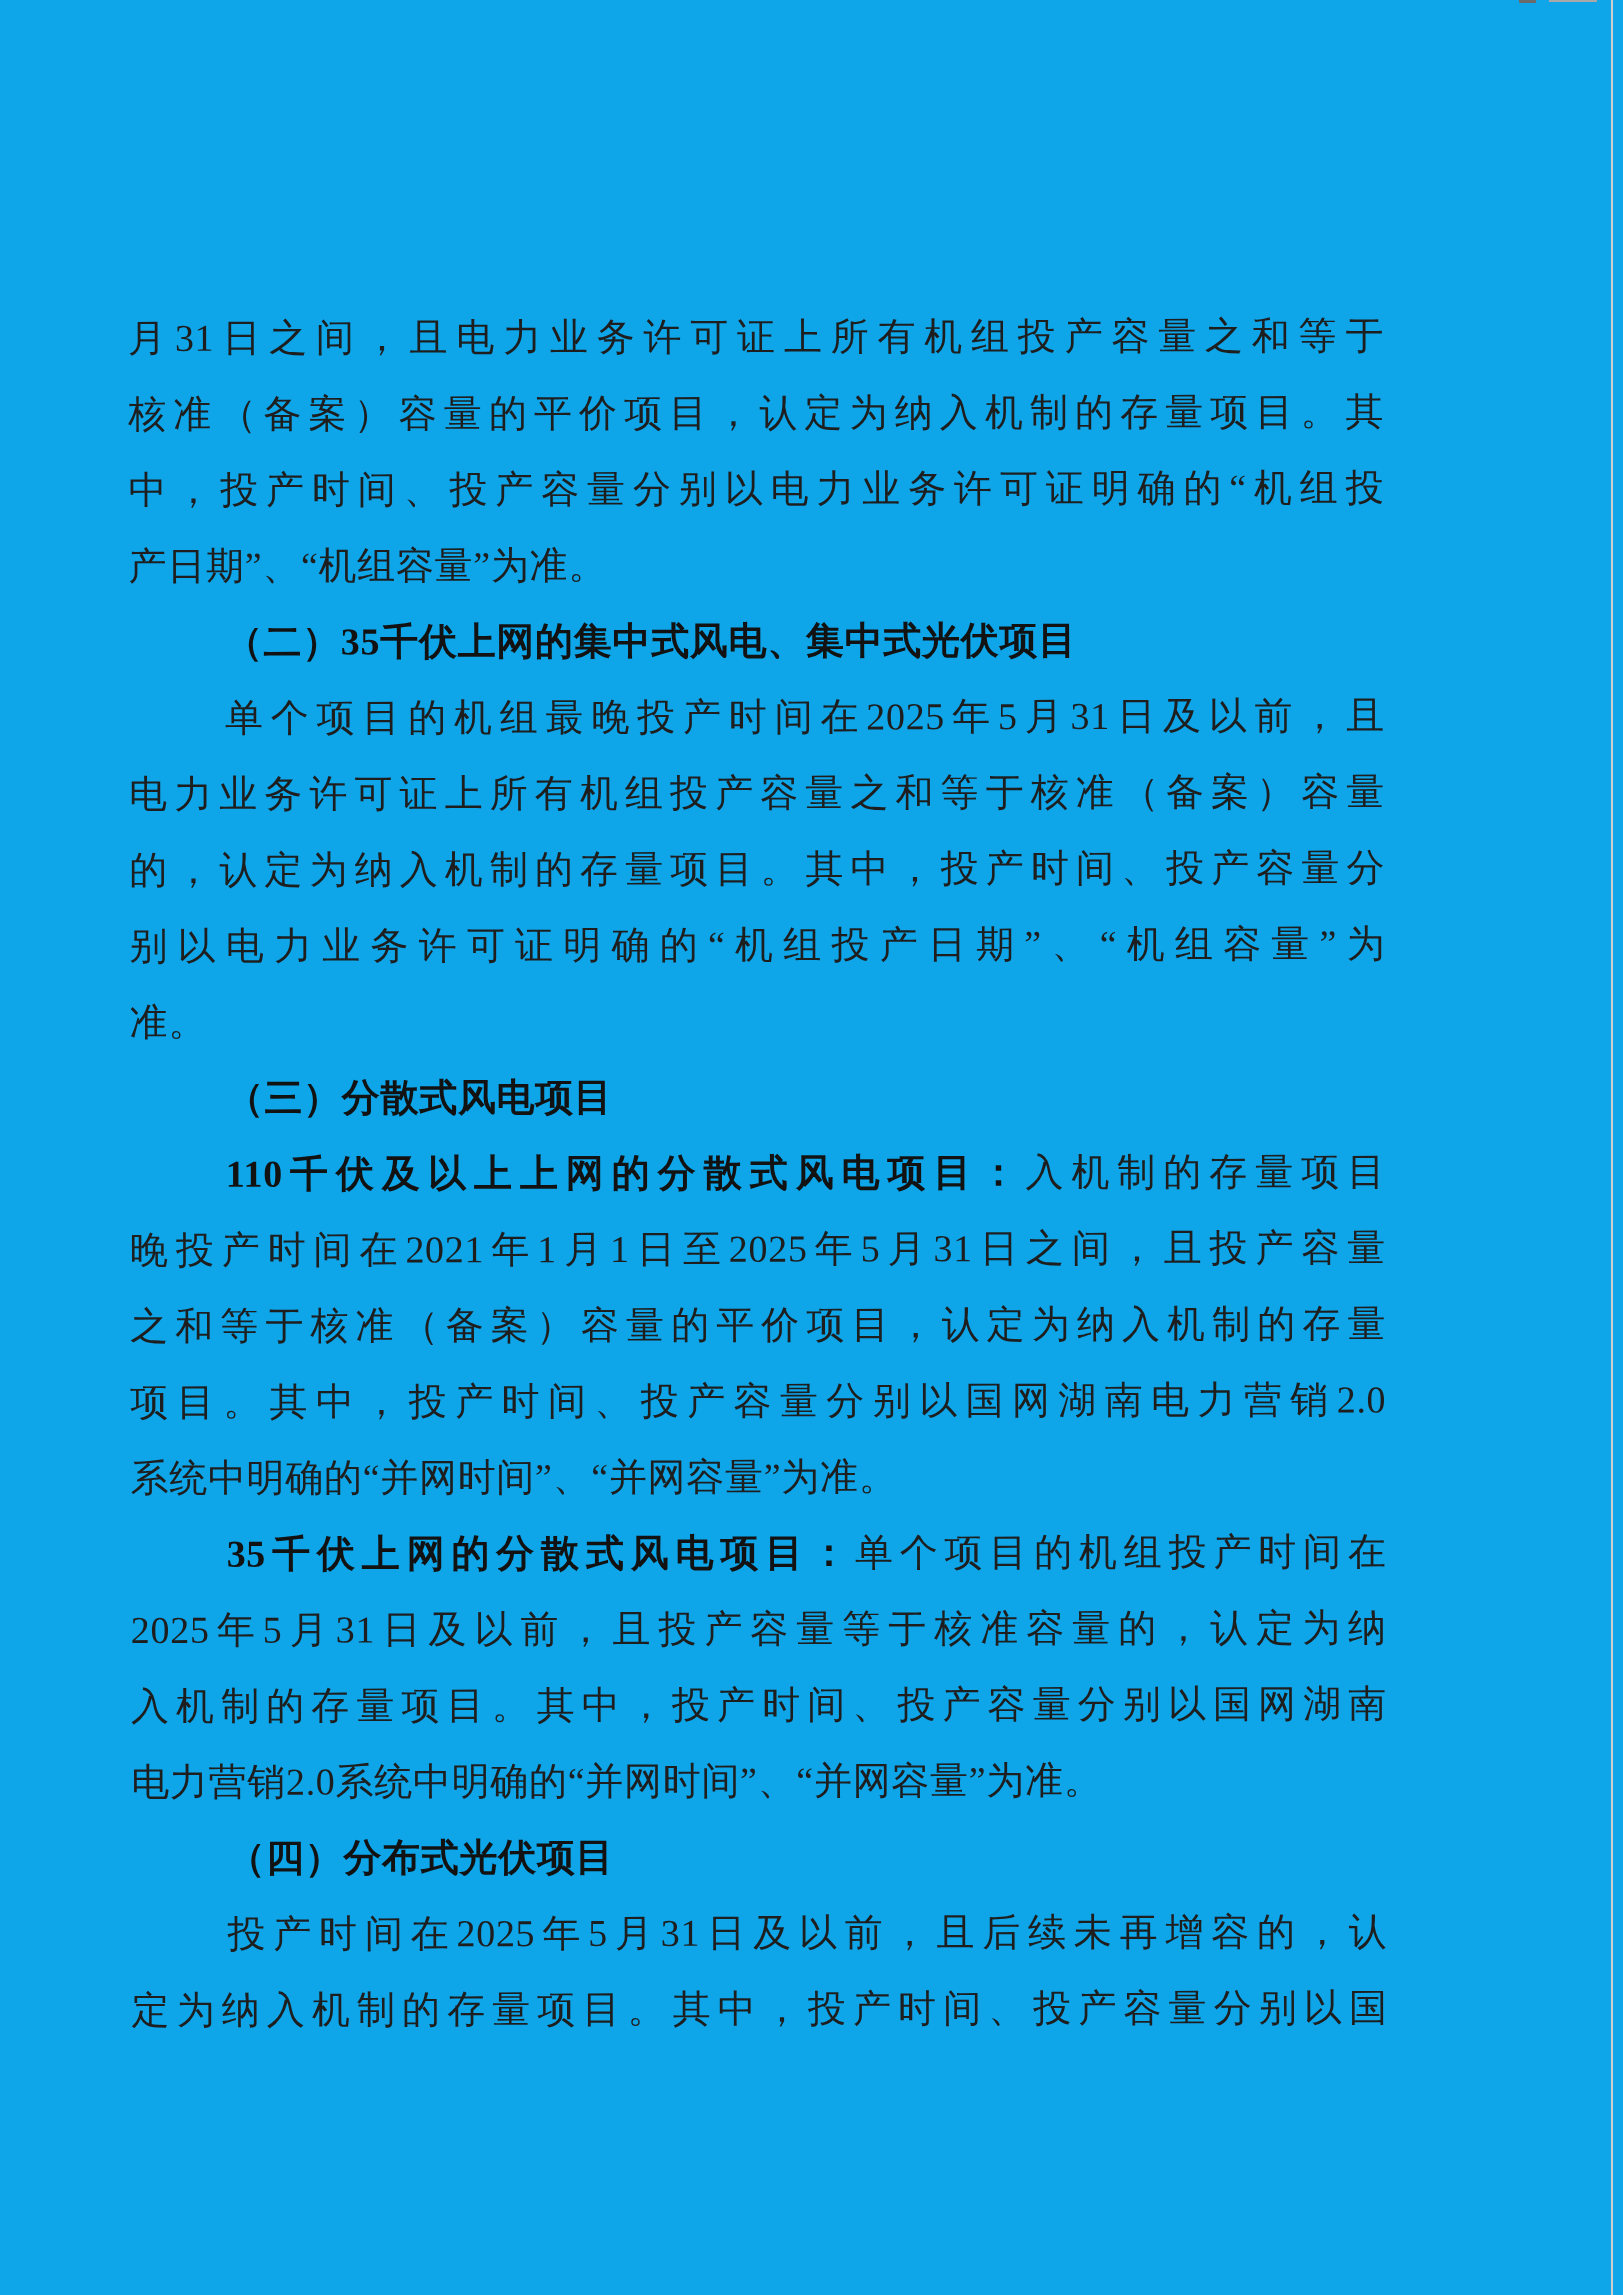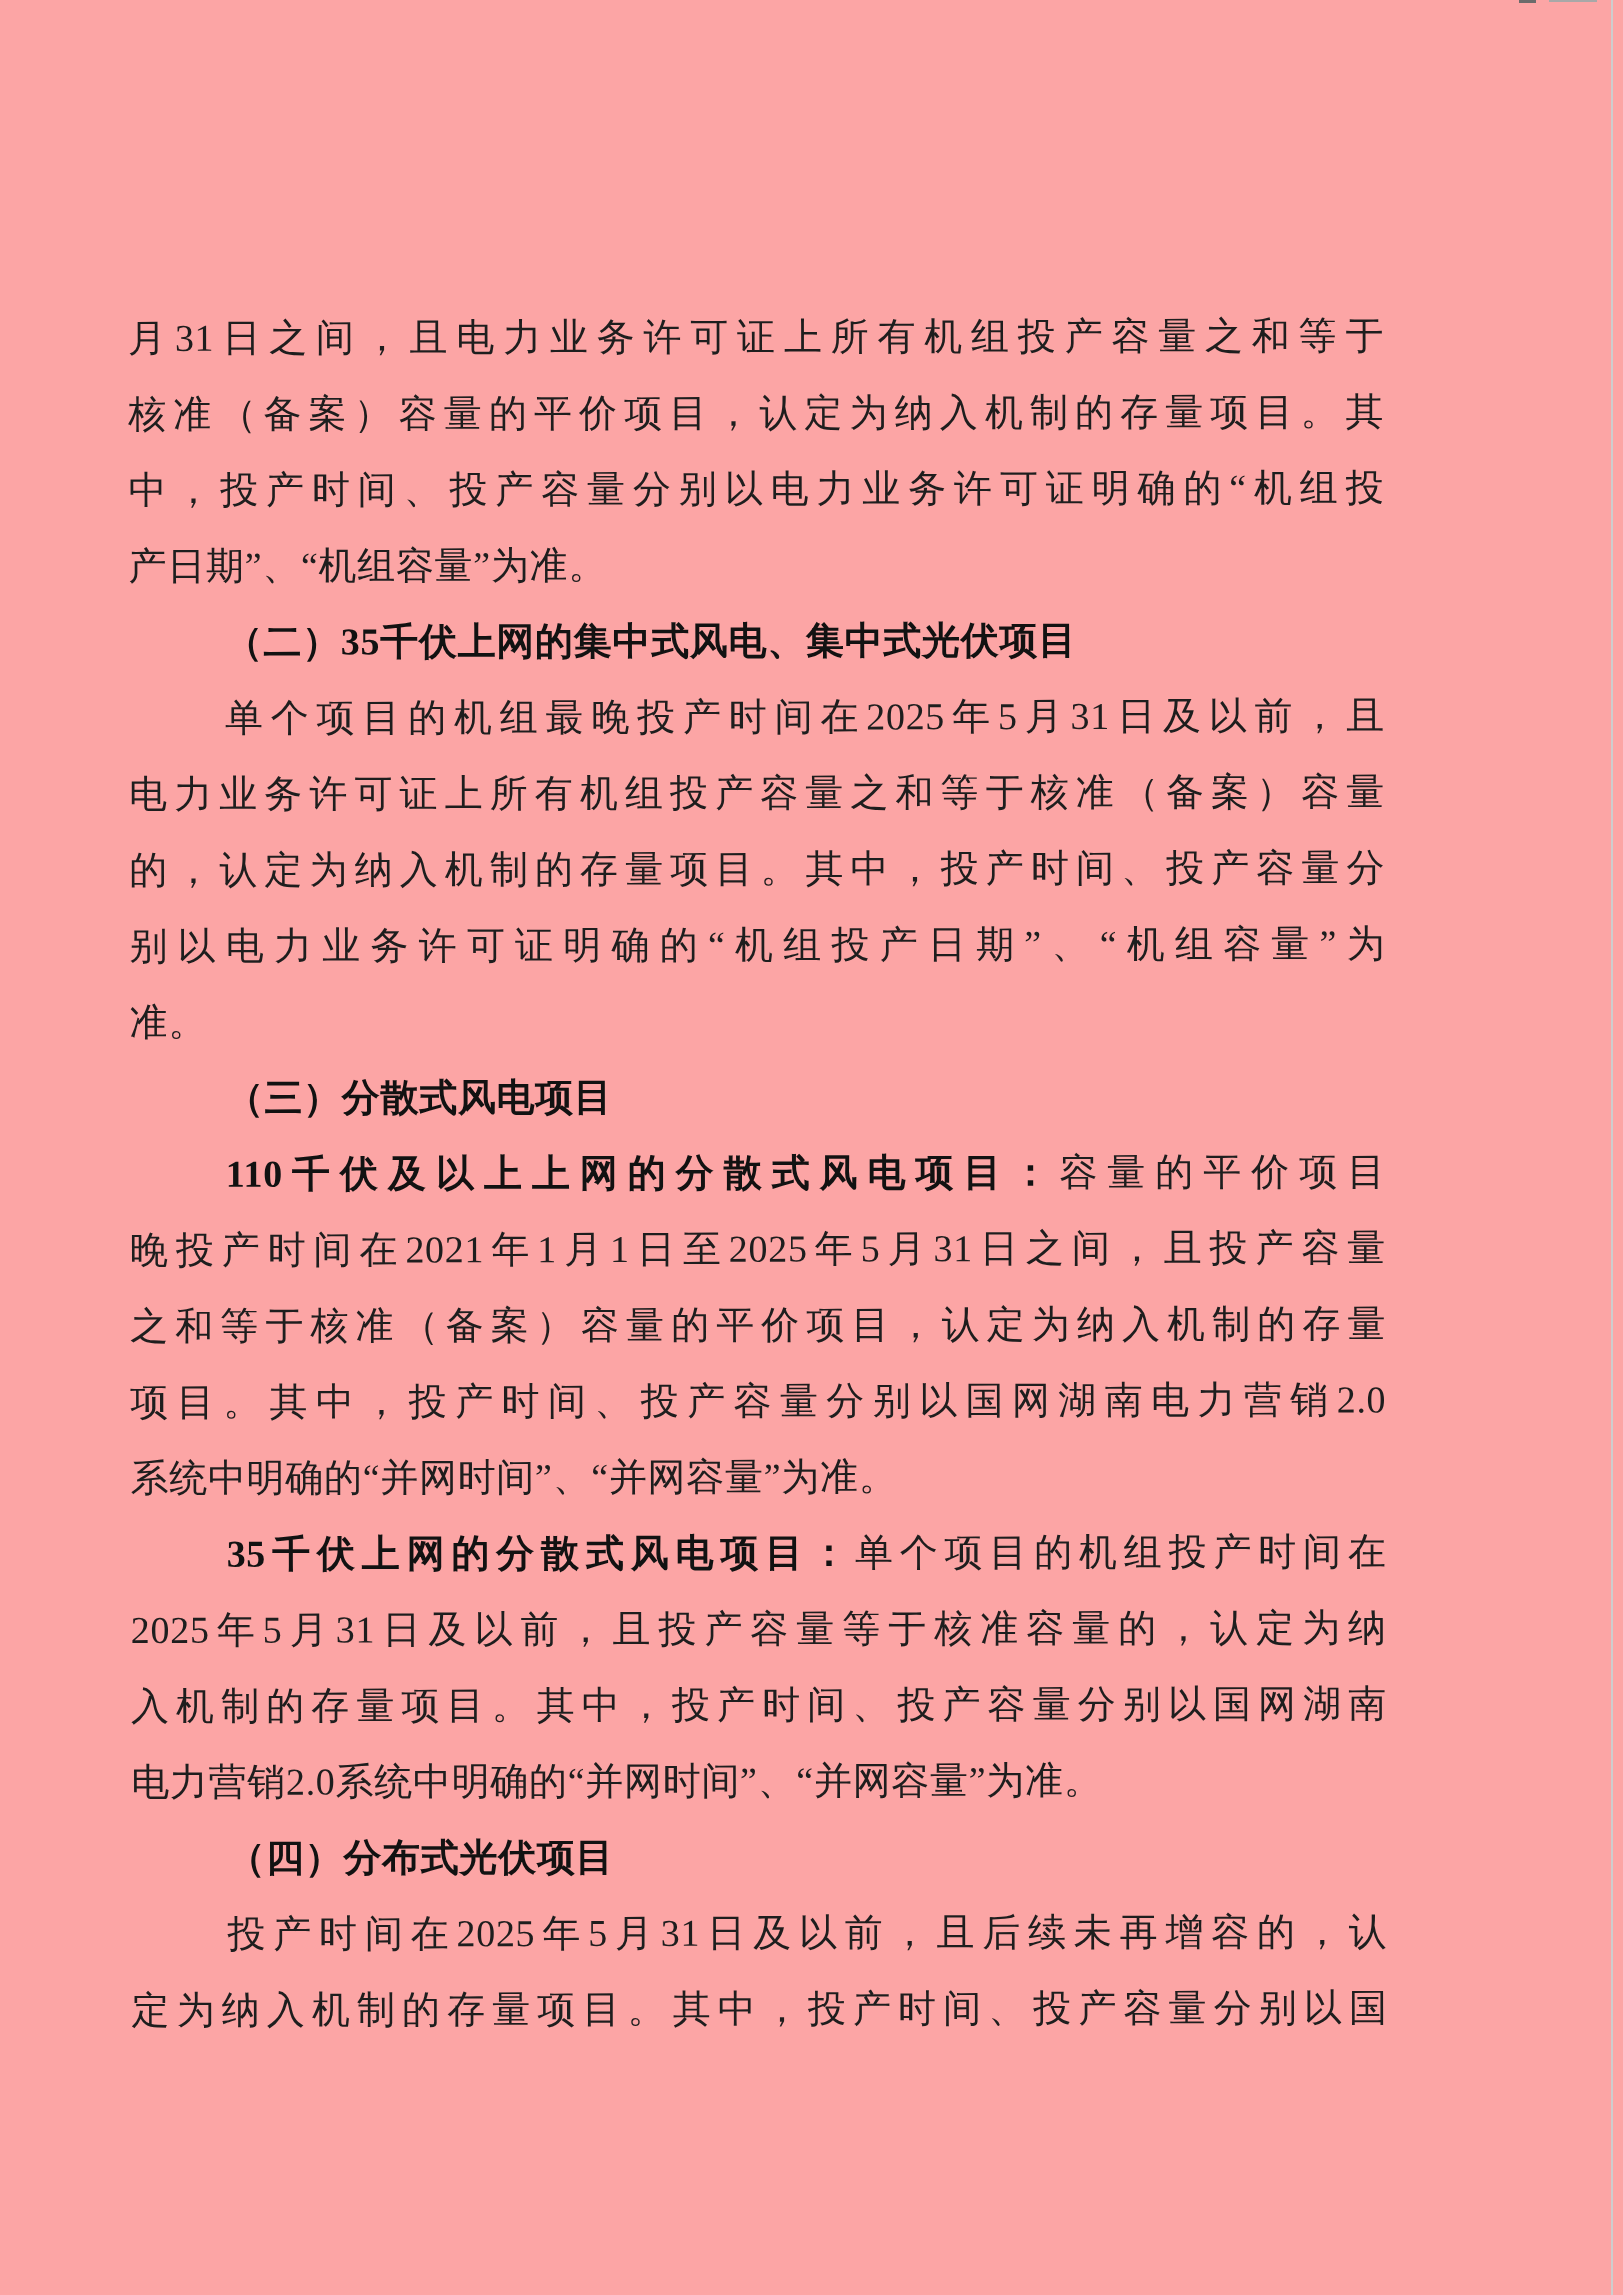--- a/index.html
+++ b/index.html
@@ -4,21 +4,21 @@
 <style>
   html, body {
     margin: 0;
     padding: 0;
     background: #e8e8e8;
   }
   .page {
     position: relative;
     width: 1623px;
     height: 2295px;
-    background: #fca5a5;
+    background: #0ea5e9;
     overflow: hidden;
     font-family: "Liberation Serif", "DejaVu Serif", serif;
   }
   
   .content {
     position: absolute;
     left: 128px;
     top: 300px;
     width: 1256px;
     transform: rotate(-0.12deg);
@@ -86,21 +86,21 @@
         <div class="doc-line fill">核准（备案）容量的平价项目，认定为纳入机制的存量项目。其</div>
         <div class="doc-line fill">中，投产时间、投产容量分别以电力业务许可证明确的“机组投</div>
         <div class="doc-line end">产日期”、“机组容量”为准。</div>
         <div class="doc-line heading indent end">（二）35千伏上网的集中式风电、集中式光伏项目</div>
         <div class="doc-line indent fill">单个项目的机组最晚投产时间在2025年5月31日及以前，且</div>
         <div class="doc-line fill">电力业务许可证上所有机组投产容量之和等于核准（备案）容量</div>
         <div class="doc-line fill">的，认定为纳入机制的存量项目。其中，投产时间、投产容量分</div>
         <div class="doc-line fill">别以电力业务许可证明确的“机组投产日期”、“机组容量”为</div>
         <div class="doc-line end">准。</div>
         <div class="doc-line heading indent end">（三）分散式风电项目</div>
-        <div class="doc-line indent fill"><span class="lead">110千伏及以上上网的分散式风电项目：</span><span>容量的平价项目</span></div>
+        <div class="doc-line indent fill"><span class="lead">110千伏及以上上网的分散式风电项目：</span><span>入机制的存量项目</span></div>
         <div class="doc-line fill">晚投产时间在2021年1月1日至2025年5月31日之间，且投产容量</div>
         <div class="doc-line fill">之和等于核准（备案）容量的平价项目，认定为纳入机制的存量</div>
         <div class="doc-line fill">项目。其中，投产时间、投产容量分别以国网湖南电力营销2.0</div>
         <div class="doc-line end">系统中明确的“并网时间”、“并网容量”为准。</div>
         <div class="doc-line indent fill"><span class="lead">35千伏上网的分散式风电项目：</span><span>单个项目的机组投产时间在</span></div>
         <div class="doc-line fill">2025年5月31日及以前，且投产容量等于核准容量的，认定为纳</div>
         <div class="doc-line fill">入机制的存量项目。其中，投产时间、投产容量分别以国网湖南</div>
         <div class="doc-line end">电力营销2.0系统中明确的“并网时间”、“并网容量”为准。</div>
         <div class="doc-line heading indent end">（四）分布式光伏项目</div>
         <div class="doc-line indent fill">投产时间在2025年5月31日及以前，且后续未再增容的，认</div>

